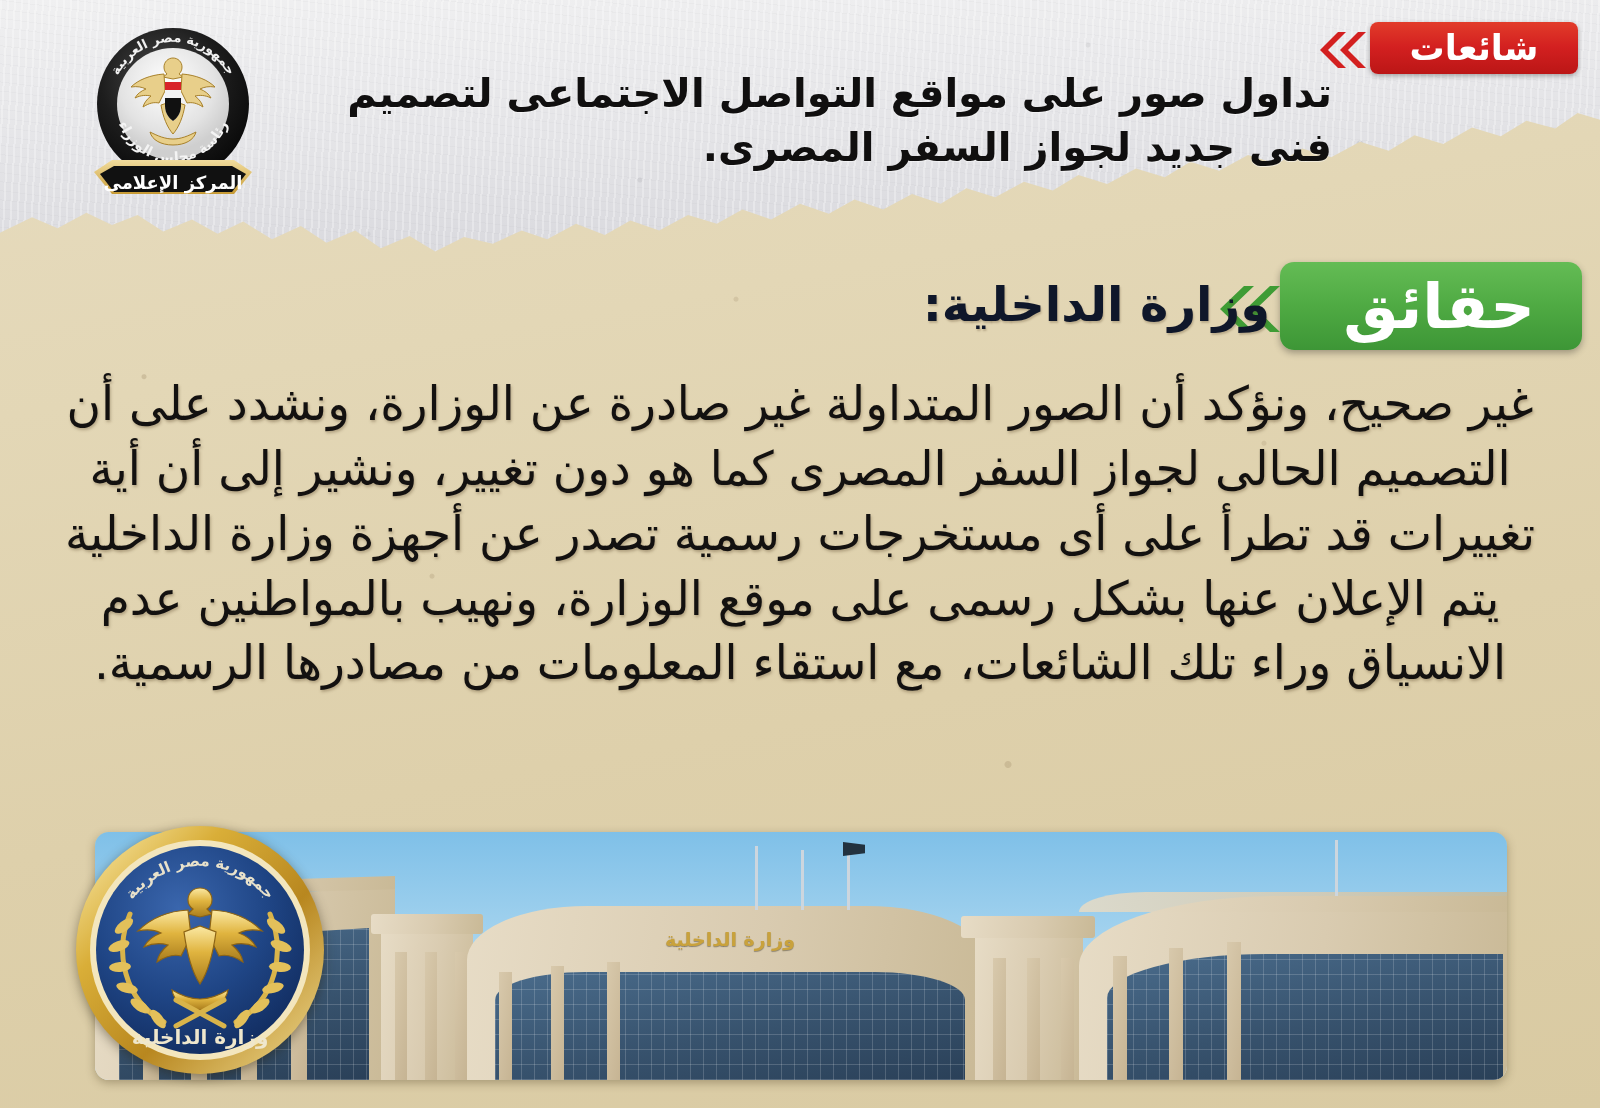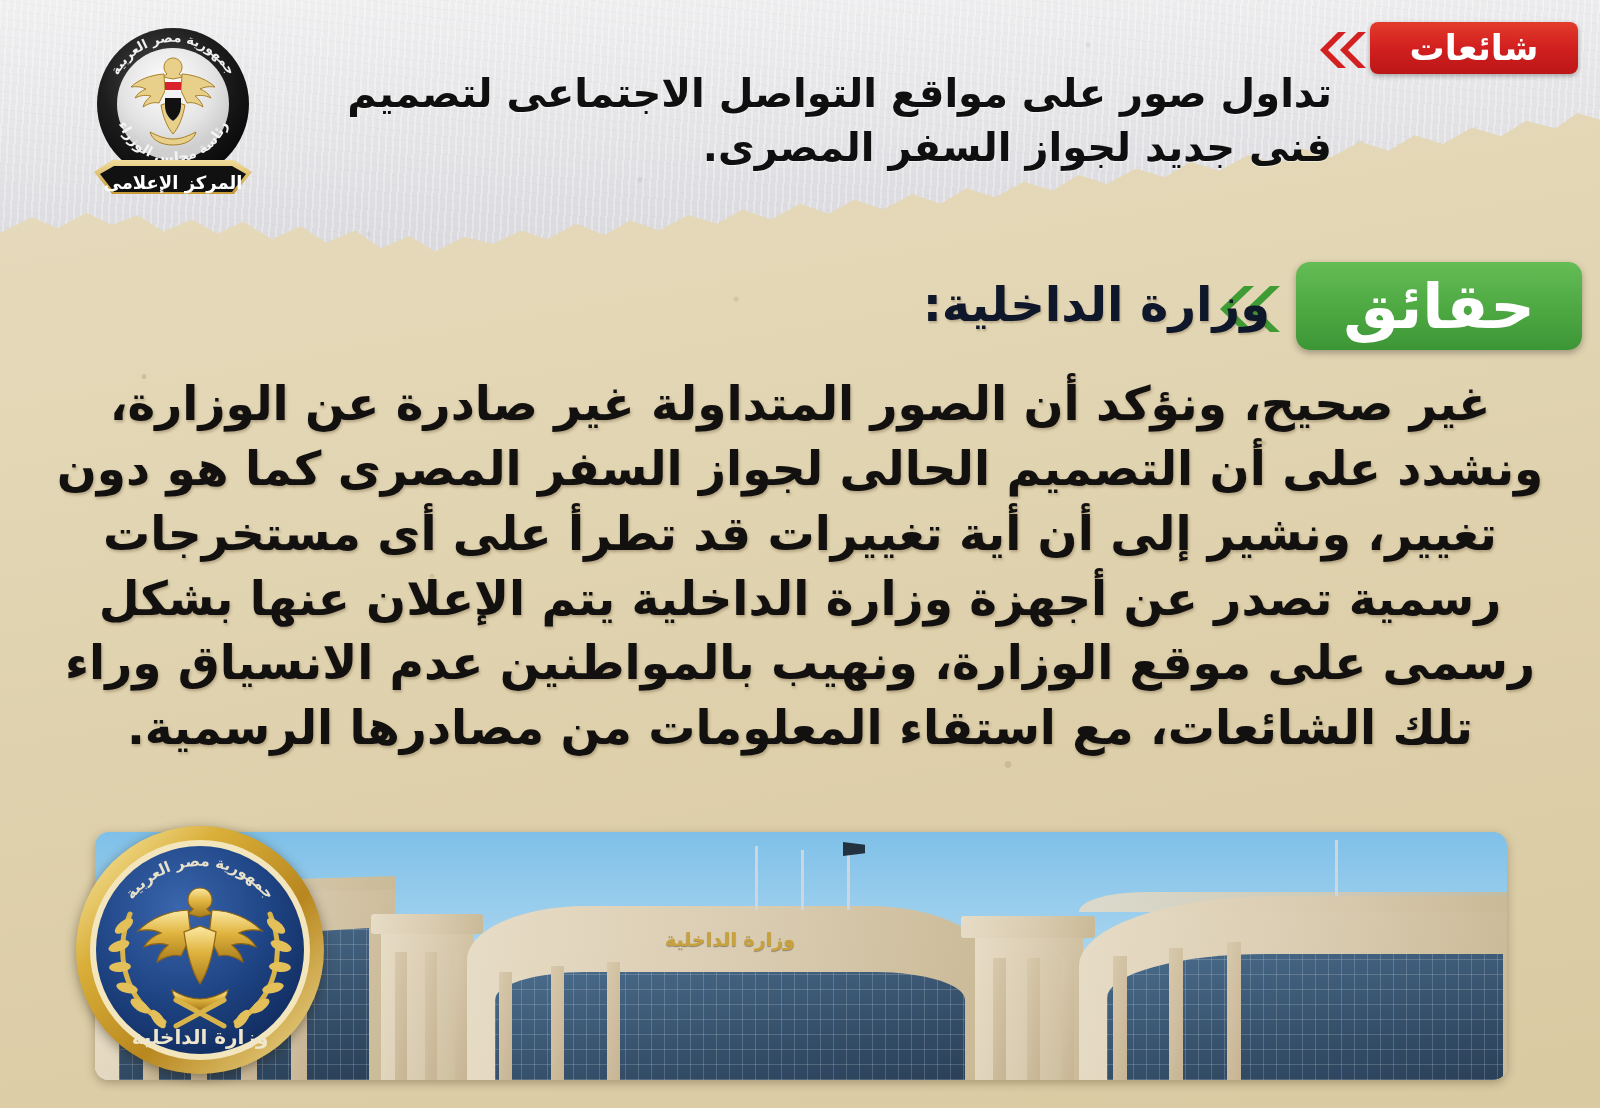--- a/index.html
+++ b/index.html
@@ -88,20 +88,21 @@
     right:22px;top:22px;width:208px;height:52px;border-radius:8px;
     background:linear-gradient(180deg,#e23c2a 0%,#d32020 48%,#bb1616 100%);
     box-shadow:0 2px 5px rgba(0,0,0,.30);
     font-size:35px;
   }
   #facts-badge{
     right:18px;top:262px;width:286px;height:88px;border-radius:14px;
     background:linear-gradient(180deg,#64bc55 0%,#4faa43 50%,#3d9636 100%);
     box-shadow:0 3px 7px rgba(0,0,0,.30);
     font-size:62px;
+    padding-left:16px;
   }
 
   .chev{position:absolute;display:flex;gap:3px;}
   .chev svg{display:block;}
 
   
   #rumor-text{
     position:absolute;right:268px;top:22px;width:1060px;
     text-align:right;color:#100f0f;
     font-size:40px;line-height:1.36;font-weight:700;
@@ -110,21 +111,21 @@
   }
   #ministry-label{
     position:absolute;right:330px;top:278px;width:520px;
     text-align:right;color:#0f172a;
     font-size:48px;line-height:1.1;font-weight:700;
     text-shadow:1px 2px 2px rgba(90,70,40,.28);
   }
   #facts-body{
     position:absolute;right:40px;top:372px;width:1520px;
     text-align:center;color:#131110;
-    font-size:47px;line-height:1.38;font-weight:700;
+    font-size:47px;line-height:1.38;font-weight:400;
     text-shadow:1px 2px 3px rgba(90,70,40,.35);
   }
 
   
   #building-photo{
     position:absolute;left:95px;top:832px;width:1412px;height:248px;
     border-radius:14px;overflow:hidden;
     box-shadow:0 3px 10px rgba(70,55,25,.35);
     background:linear-gradient(180deg,#7fc0e8 0%,#a8d5ef 48%,#cfe6f4 100%);
   }

